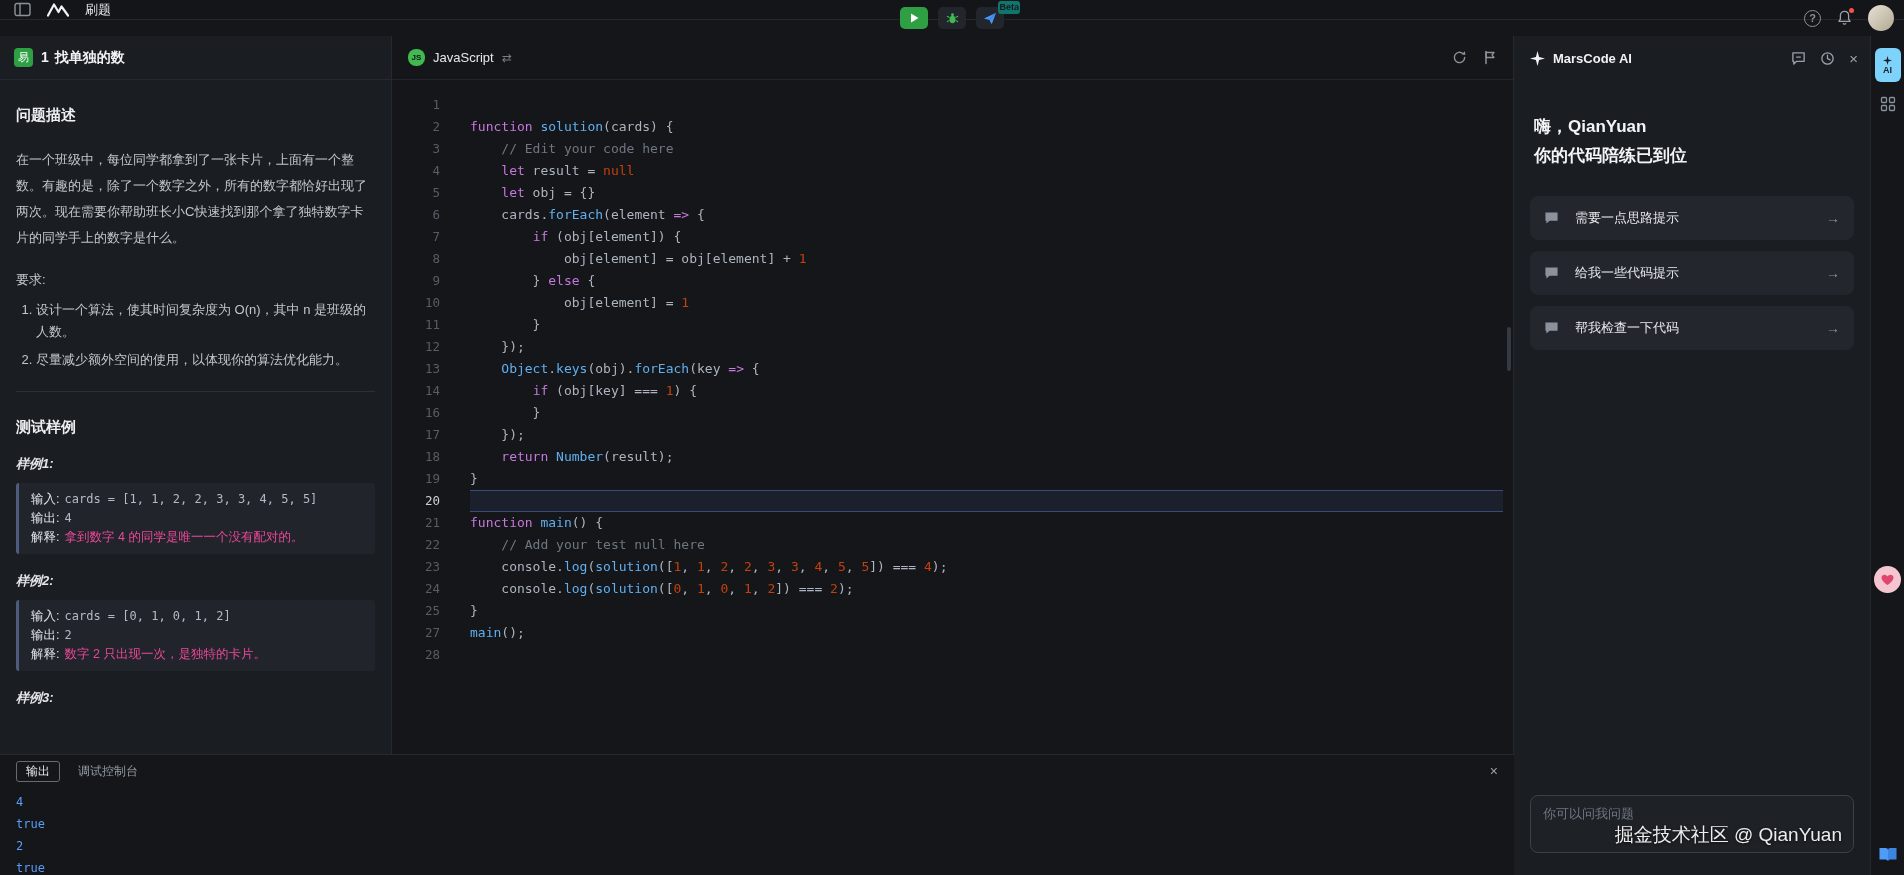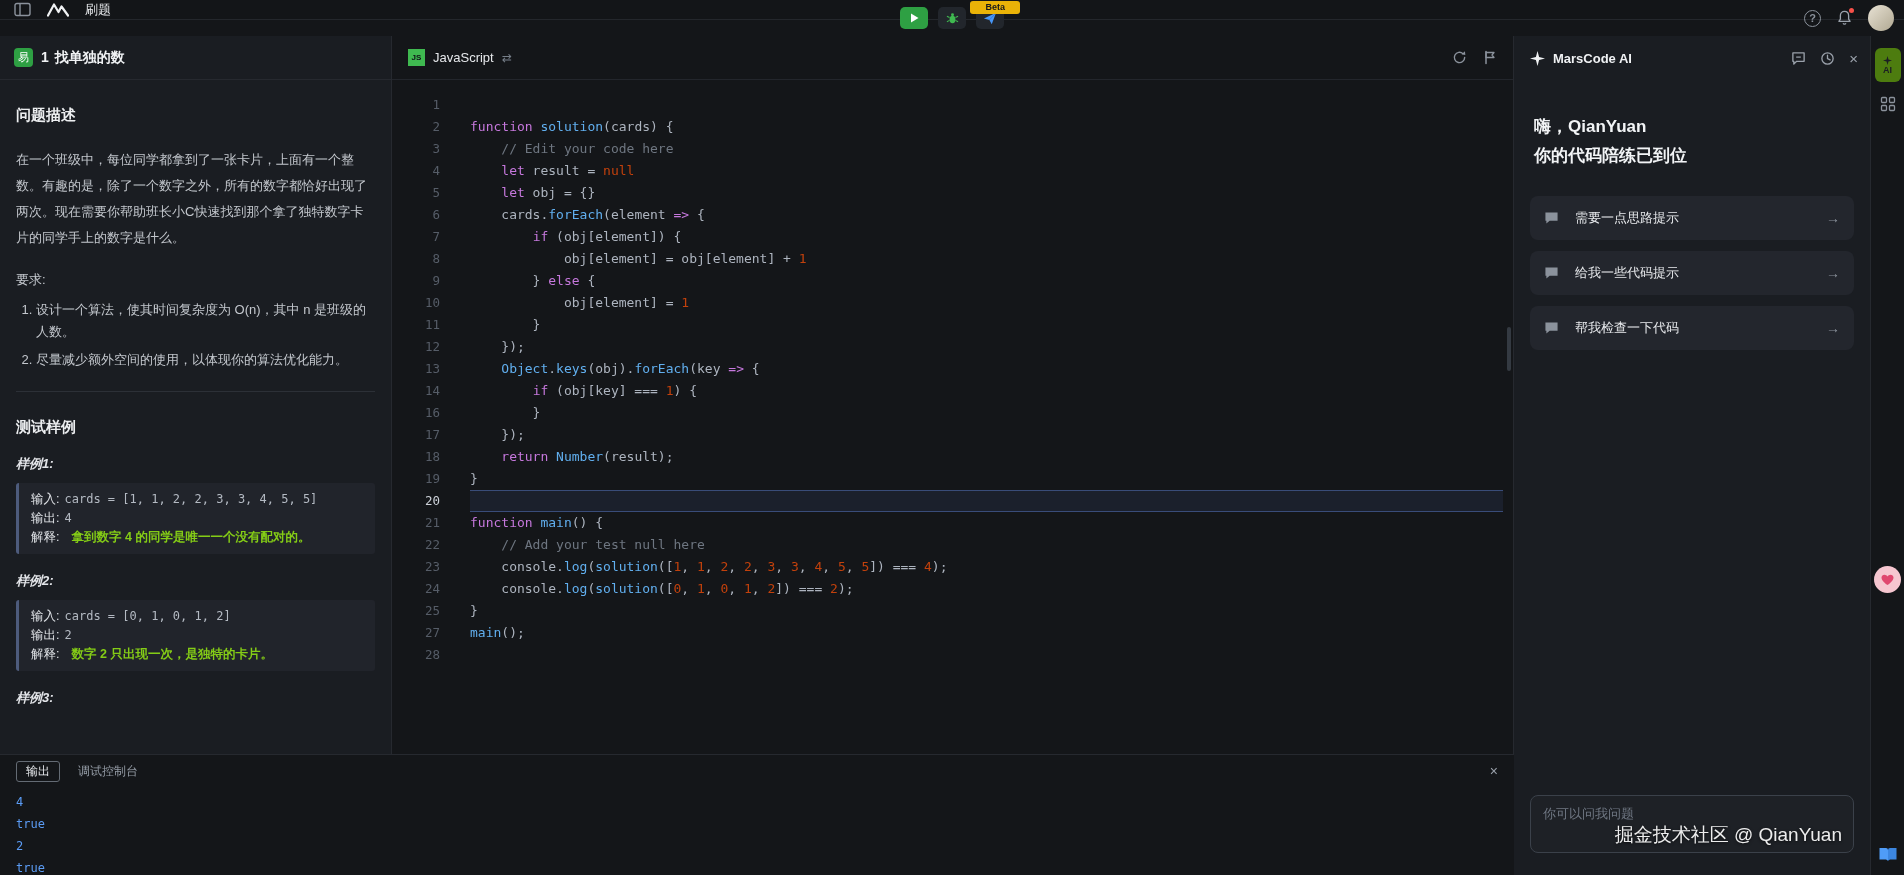--- a/index.html
+++ b/index.html
@@ -10,22 +10,22 @@
   
   .topbar{position:absolute;left:0;top:0;width:1904px;height:20px;background:#131518;
           border-bottom:1px solid #24272c;display:flex;align-items:center;}
   .tb-left{display:flex;align-items:center;gap:16px;padding-left:14px;}
   .tb-menu{font-size:13px;color:#e6e8eb;cursor:pointer;}
   .tb-center{position:absolute;left:50%;top:0;height:36px;transform:translateX(-50%);
              display:flex;align-items:center;gap:10px;}
   .tb-btn{width:28px;height:22px;border-radius:5px;display:flex;align-items:center;justify-content:center;
           background:#22262c;position:relative;cursor:pointer;}
   .tb-btn.run{background:#2ea043;}
-  .beta-badge{position:absolute;top:-6px;right:-16px;background:#eab308;color:#17191c;
-              font-size:9px;line-height:11px;padding:1px 15px;border-radius:3px;font-weight:bold;}
+  .beta-badge{position:absolute;top:-6px;right:-16px;background:#0f766e;color:#17191c;
+              font-size:9px;line-height:11px;padding:1px 1px;border-radius:3px;font-weight:bold;}
   .tb-right{position:absolute;right:10px;top:0;height:36px;display:flex;align-items:center;gap:16px;}
   .help-icon{width:17px;height:17px;border:1.5px solid #8b929c;border-radius:50%;color:#8b929c;
              font-size:11px;display:flex;align-items:center;justify-content:center;font-weight:bold;}
   .bell-wrap{position:relative;}
   .bell-dot{position:absolute;top:-2px;right:-2px;width:5px;height:5px;border-radius:50%;background:#f85149;}
   .avatar{width:26px;height:26px;border-radius:50%;background:linear-gradient(135deg,#e8e2d4,#b0a892);}
 
   
   .problem{position:absolute;left:0;top:36px;width:392px;height:718px;background:#1a1d22;
            border-right:1px solid #26292f;overflow:hidden;}
@@ -38,27 +38,27 @@
   .desc-p{margin-top:22px;line-height:26px;}
   .req-label{margin-top:20px;}
   .req-list{margin:10px 0 0 0;padding-left:20px;}
   .req-list li{line-height:22px;margin-bottom:6px;}
   .p-hr{border:none;border-top:1px solid #2c3037;margin:20px 0 0 0;}
   .ex-label{margin-top:18px;font-style:italic;font-weight:bold;color:#e3e5e9;font-size:13px;}
   .ex-block{margin-top:10px;background:#21242b;border-left:3px solid #4d5b7c;border-radius:3px;
             padding:7px 12px;font-size:12.5px;}
   .ex-row{line-height:19px;color:#dfe2e6;}
   .ex-code{font-family:"DejaVu Sans Mono",monospace;font-size:12px;color:#b4bac3;margin-left:5px;}
-  .ex-plain{color:#84cc16;margin-left:12px;font-weight:bold;}
+  .ex-plain{color:#ec4899;margin-left:5px;}
 
   
   .editor{position:absolute;left:392px;top:36px;width:1122px;height:718px;background:#141619;
           border-right:1px solid #26292f;overflow:hidden;}
   .ed-tabbar{height:44px;border-bottom:1px solid #23262c;display:flex;align-items:center;padding:0 16px;}
-  .js-icon{width:17px;height:17px;border-radius:0;background:#3fb950;color:#0e1117;font-size:8px;
+  .js-icon{width:17px;height:17px;border-radius:8px;background:#3fb950;color:#0e1117;font-size:8px;
            font-weight:bold;display:flex;align-items:center;justify-content:center;}
   .ed-lang{font-size:13px;color:#e6e8eb;margin-left:8px;text-align:right;}
   .swap-icon{color:#767e88;font-size:12px;margin-left:8px;}
   .ed-actions{margin-left:auto;display:flex;align-items:center;gap:16px;}
   .ed-code{padding-top:14px;font-family:"DejaVu Sans Mono",monospace;font-size:13px;}
   .code-row{display:flex;line-height:22px;height:22px;}
   .ln{width:62px;flex:none;text-align:right;padding-right:14px;color:#565d68;font-size:12.5px;}
   .code-text{flex:1;white-space:pre;margin-left:16px;margin-right:10px;color:#adb4bf;}
   .code-row.active .ln{color:#cdd2d9;}
   .code-row.active .code-text{background:rgba(96,130,214,0.10);
@@ -92,21 +92,21 @@
             border-radius:8px;background:rgba(255,255,255,0.02);}
   .ai-input textarea{width:100%;height:100%;background:transparent;border:none;outline:none;resize:none;
             padding:9px 12px;font-size:13px;color:#d7dadf;font-family:"Liberation Sans",sans-serif;}
   .ai-input textarea::placeholder{color:#707884;}
   .watermark{position:absolute;right:28px;bottom:27px;font-size:19px;color:rgba(255,255,255,0.92);
              text-shadow:0 1px 3px rgba(0,0,0,0.6);white-space:nowrap;pointer-events:none;}
 
   
   .strip{position:absolute;left:1870px;top:36px;width:34px;height:839px;background:#141619;
          border-left:1px solid #26292f;}
-  .strip-ai{margin:12px auto 0 auto;width:26px;height:34px;background:#4d7c0f;border-radius:6px;
+  .strip-ai{margin:12px auto 0 auto;width:26px;height:34px;background:#7dd3fc;border-radius:6px;
             display:flex;flex-direction:column;align-items:center;justify-content:center;gap:1px;cursor:pointer;}
   .strip-ai-label{font-size:9px;font-weight:bold;color:#1c1f24;line-height:9px;}
   .strip-tools{margin:14px auto 0 auto;width:18px;display:flex;justify-content:center;}
   .mascot{position:absolute;left:3px;top:530px;width:27px;height:27px;border-radius:50%;background:#f6c6d0;
           display:flex;align-items:center;justify-content:center;cursor:pointer;}
   .strip-docs{position:absolute;left:7px;bottom:12px;cursor:pointer;}
 
   svg{display:block;}
 </style>
 </head>

